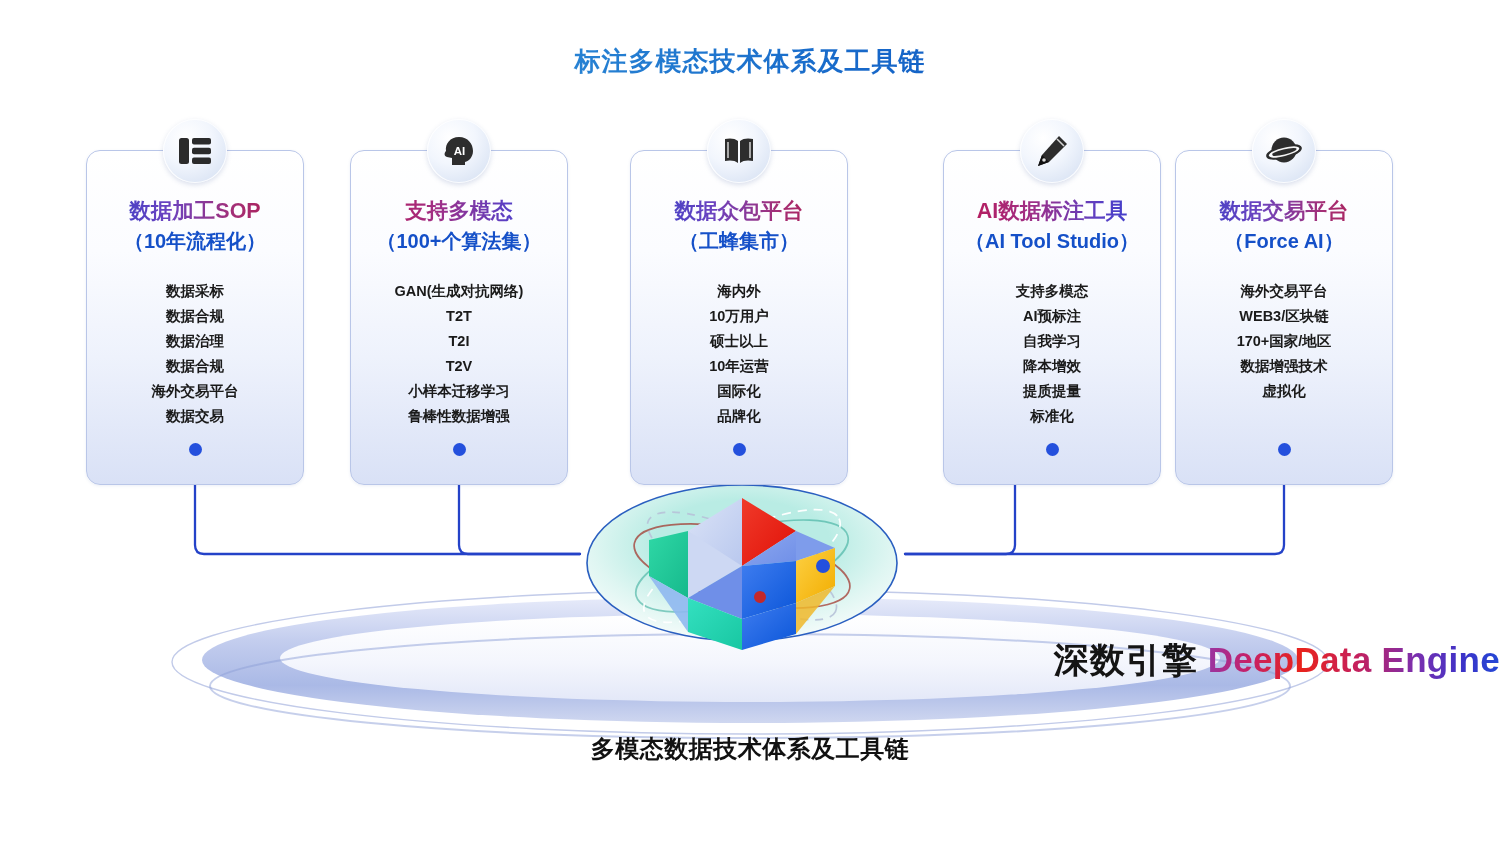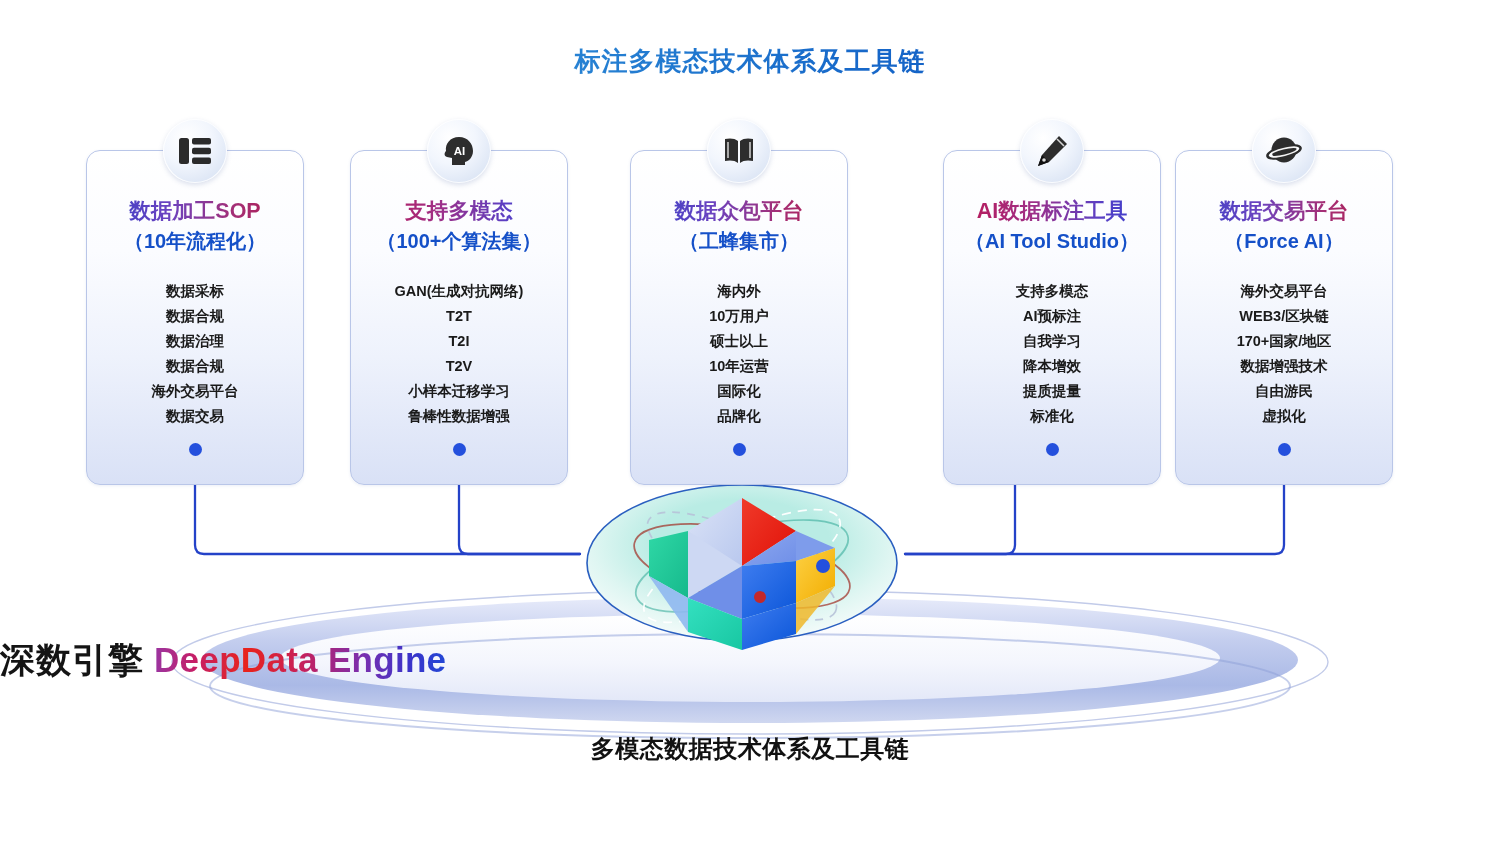--- a/index.html
+++ b/index.html
@@ -83,21 +83,21 @@
     background:#2450dd; border-radius:50%;
     z-index:4;
   }
 
   
   #stage { position:absolute; inset:0; width:1500px; height:843px; }
 
   
   #engine-caption {
     position:absolute; top:637px; left:0; width:1500px;
-    text-align:left; white-space:nowrap;
+    text-align:right; white-space:nowrap;
     z-index:6;
   }
   #engine-cn {
     font-size:35px; font-weight:bold; color:#141414; letter-spacing:1px;
   }
   #engine-en {
     font-size:35px; font-weight:bold; letter-spacing:.3px;
     background:linear-gradient(90deg,#8e3ab0 0%,#c4206a 16%,#e8231c 34%,#c7205a 52%,#7b2fae 72%,#3b33c9 88%,#2348d6 100%);
     -webkit-background-clip:text; background-clip:text;
     color:transparent; -webkit-text-fill-color:transparent;
@@ -312,21 +312,20 @@
       <ellipse cx="18" cy="17" rx="14.4" ry="3.3" fill="none" stroke="#ffffff" stroke-width="1.5" transform="rotate(-14 18 17)" opacity=".95"></ellipse>
     </svg>
   </div>
   <div class="card-title grad-a">数据交易平台</div>
   <div class="card-sub">（Force AI）</div>
   <div class="card-list">
     <div>海外交易平台</div>
     <div>WEB3/区块链</div>
     <div>170+国家/地区</div>
     <div>数据增强技术</div>
-    <div>自由游民</div>
     <div>虚拟化</div>
   </div>
   <div class="node-dot"></div>
 </div>
 
 <div id="engine-caption">
   <span id="engine-cn">深数引擎</span><span id="engine-en"> DeepData Engine</span>
 </div>
 
 <div id="footer-title">多模态数据技术体系及工具链</div>

